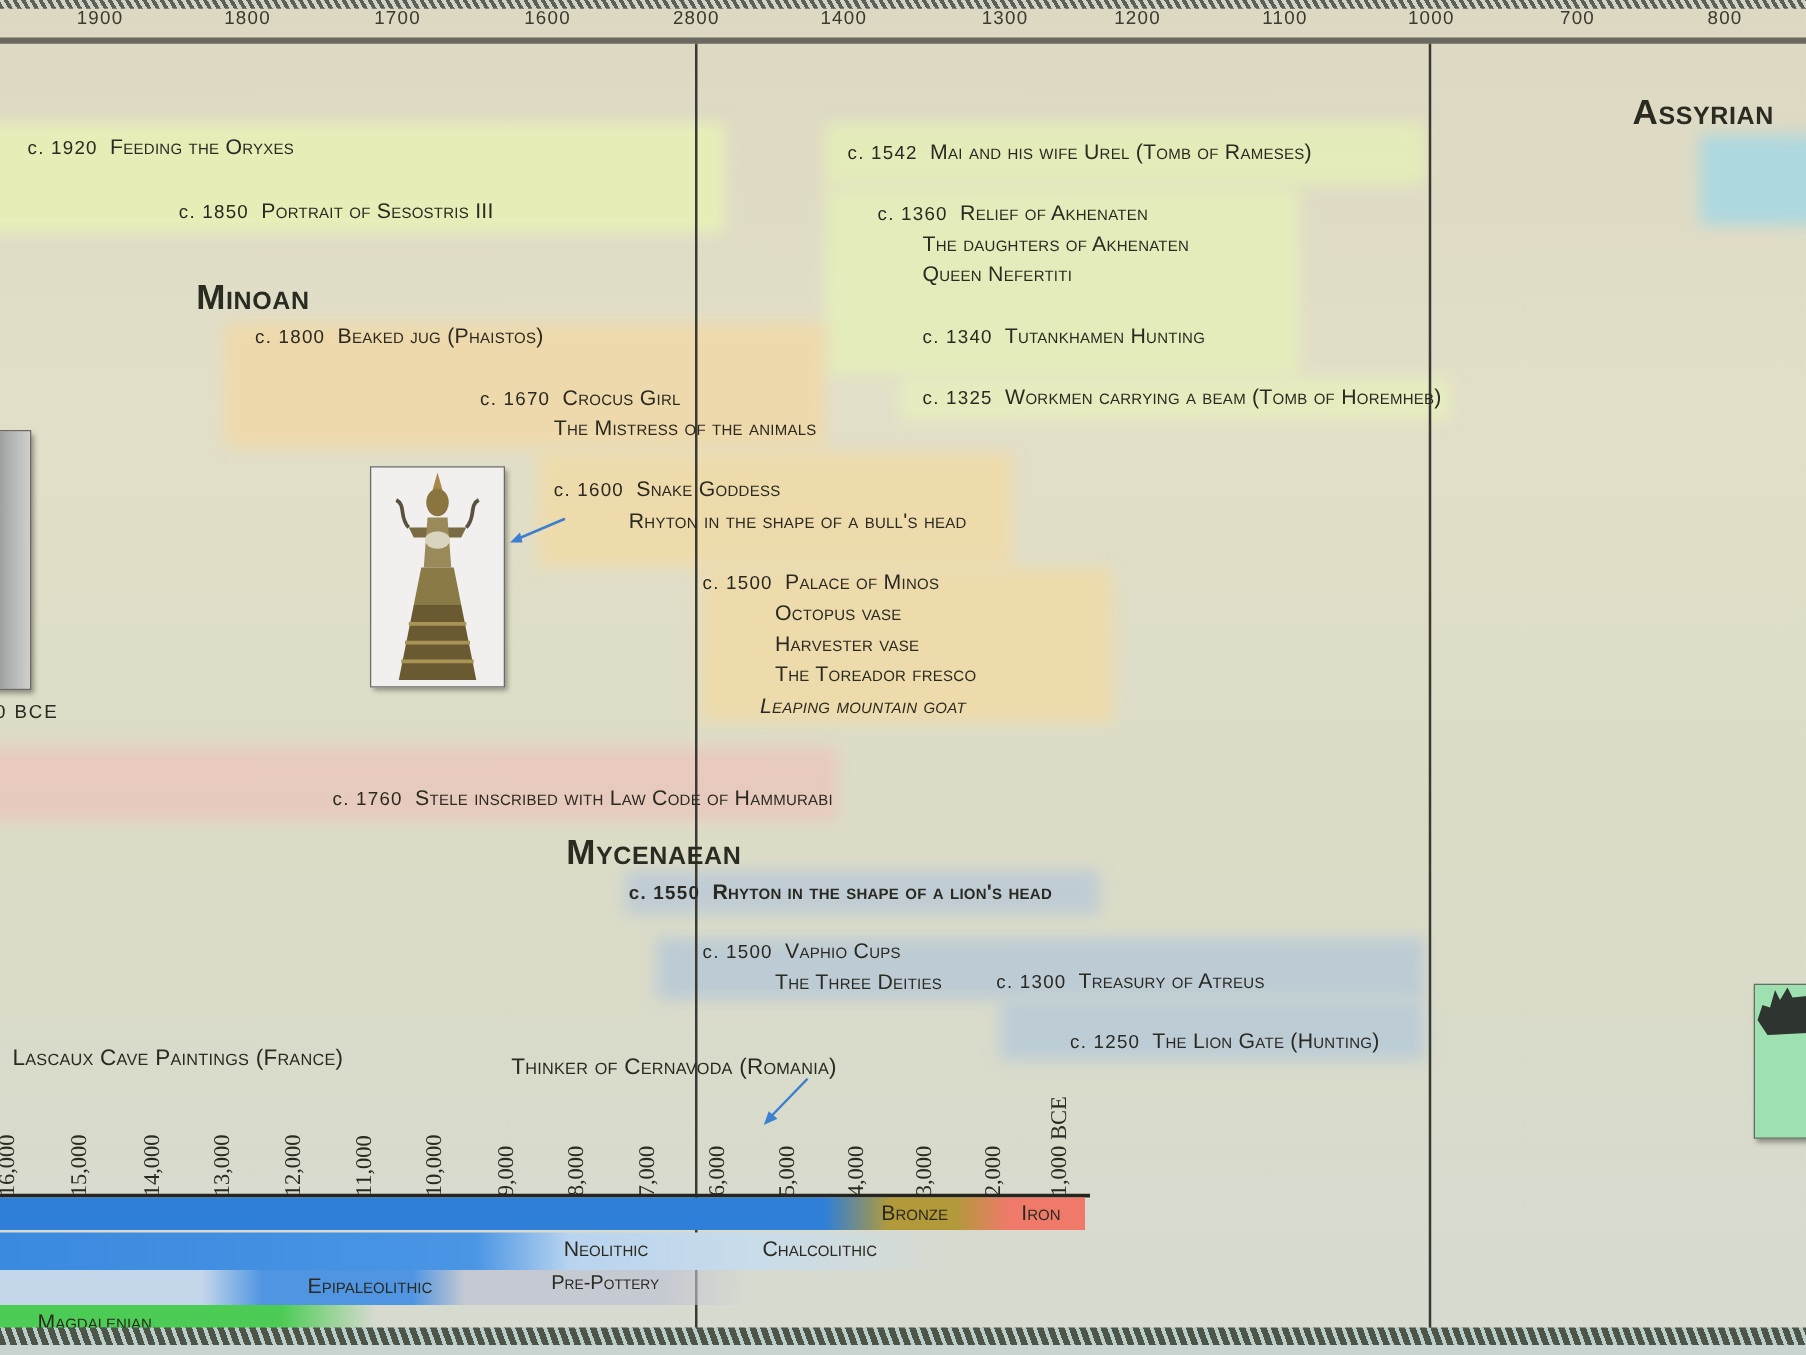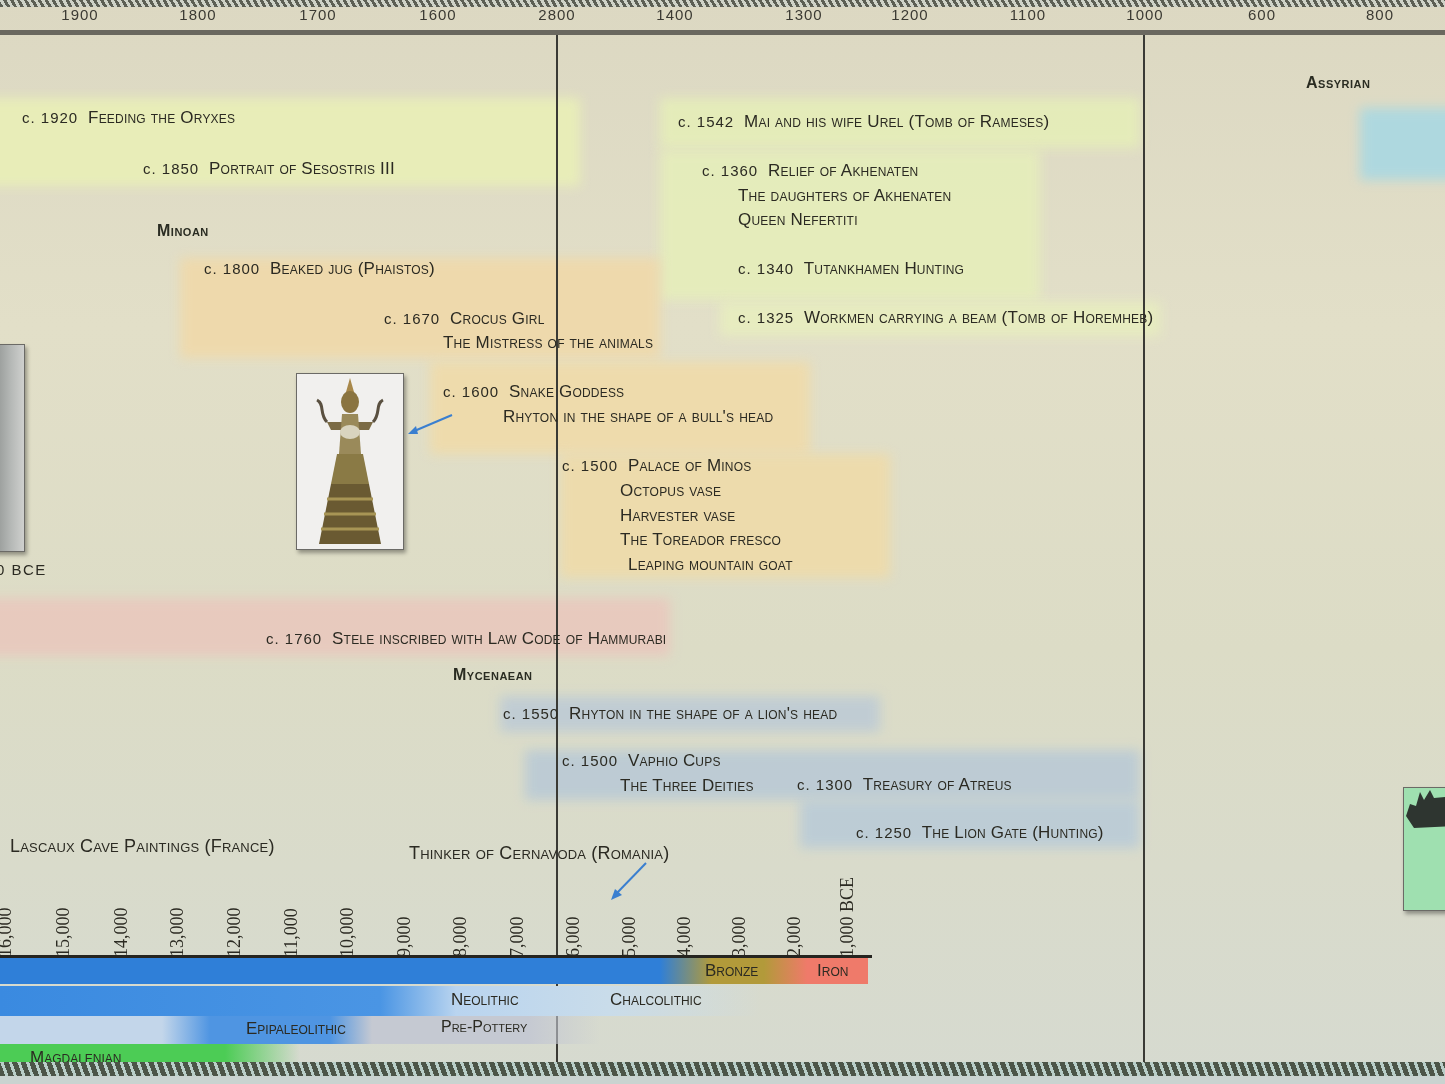--- a/index.html
+++ b/index.html
@@ -11,21 +11,21 @@
     background:repeating-linear-gradient(60deg,#5c5f54 0 3px,#cfd3c8 3px 6px);}
   .border-bottom{left:0;top:1062px;width:1445px;height:14px;
     background:repeating-linear-gradient(70deg,#4c5548 0 5px,#b9cec8 5px 8px);}
   .below-border{left:0;top:1076px;width:1445px;height:8px;background:#c9d3d0;}
   .axis-line{left:0;top:30px;width:1445px;height:5px;background:#6a685f;}
   .tick{top:6px;font-size:15px;letter-spacing:1px;color:#3b3a33;transform:translateX(-50%);}
   .vline{width:2px;background:#3a3a35;}
   .band{filter:blur(6px);opacity:.85;}
   .sc{font-variant:small-caps;font-size:17px;letter-spacing:.2px;white-space:nowrap;}
   .sc .yr{font-variant:normal;font-size:15px;letter-spacing:1px;}
-  .heading{font-variant:small-caps;font-weight:bold;font-size:16px;letter-spacing:.5px;color:#2a2c22;}
+  .heading{font-variant:small-caps;font-weight:bold;font-size:28px;letter-spacing:.5px;color:#2a2c22;}
   .img-frame{background:#f1f0ee;border:1px solid #6b6a66;box-shadow:2px 3px 4px rgba(0,0,0,.35);}
   .vtick{font-family:"Liberation Serif",serif;font-size:18px;color:#2b2a22;
     transform-origin:left bottom;transform:rotate(-90deg);white-space:nowrap;}
   .period-label{font-variant:small-caps;font-size:17px;color:#2b2a22;white-space:nowrap;}
 </style>
 </head>
 <body>
 
 <div class="abs border-top"></div>
 <div class="abs axis-line"></div>
@@ -33,21 +33,21 @@
     <div class="abs tick" style="left: 80px;">1900</div>
     <div class="abs tick" style="left: 198px;">1800</div>
     <div class="abs tick" style="left: 318px;">1700</div>
     <div class="abs tick" style="left: 438px;">1600</div>
     <div class="abs tick" style="left: 557px;">2800</div>
     <div class="abs tick" style="left: 675px;">1400</div>
     <div class="abs tick" style="left: 792px; margin-left: 12px;">1300</div>
     <div class="abs tick" style="left: 910px;">1200</div>
     <div class="abs tick" style="left: 1028px;">1100</div>
     <div class="abs tick" style="left: 1145px;">1000</div>
-    <div class="abs tick" style="left: 1262px;">600</div>
+    <div class="abs tick" style="left: 1262px;">700</div>
     <div class="abs tick" style="left: 1380px;">800</div>
   </div>
 
 <div class="abs band" style="left:-20px;top:98px;width:600px;height:88px;background:#eaf1b6;"></div>
 <div class="abs band" style="left:660px;top:98px;width:480px;height:50px;background:#e6efb8;"></div>
 <div class="abs band" style="left:660px;top:150px;width:380px;height:150px;background:#e6efba;"></div>
 <div class="abs band" style="left:720px;top:302px;width:440px;height:34px;background:#e8efbe;"></div>
 <div class="abs band" style="left:180px;top:258px;width:480px;height:100px;background:#f1d9a8;"></div>
 <div class="abs band" style="left:430px;top:362px;width:380px;height:92px;background:#f1dba8;"></div>
 <div class="abs band" style="left:560px;top:454px;width:330px;height:124px;background:#f0dba8;"></div>
@@ -105,21 +105,21 @@
   <span>Snake Goddess</span>
 </div>
 <div class="abs sc" style="left:503px;top:407px;">Rhyton in the shape of a bull's head</div>
 <div class="abs sc" style="left:562px;top:456px;">
   <span class="yr">c. 1500</span>&nbsp;
   <span>Palace of Minos</span>
 </div>
 <div class="abs sc" style="left:620px;top:481px;">Octopus vase</div>
 <div class="abs sc" style="left:620px;top:506px;">Harvester vase</div>
 <div class="abs sc" style="left:620px;top:530px;">The Toreador fresco</div>
-<div class="abs sc" style="left:628px;top:555px;">Leaping mountain goat</div>
+<div class="abs sc" style="left:608px;top:555px;font-style:italic;">Leaping mountain goat</div>
 
 <div class="abs img-frame" style="left:296px;top:373px;width:106px;height:175px;">
   <svg width="106" height="175" viewBox="0 0 106 175">
     <path d="M53 4 L57 18 L49 18 Z" fill="#a8884a"></path>
     <ellipse cx="53" cy="28" rx="9" ry="11" fill="#8a7440"></ellipse>
     <path d="M30 48 L76 48 L72 56 L34 56 Z" fill="#7b6b45"></path>
     <path d="M30 48 C22 40 28 30 20 26" stroke="#5a5040" stroke-width="3" fill="none"></path>
     <path d="M76 48 C84 40 78 30 86 26" stroke="#5a5040" stroke-width="3" fill="none"></path>
     <path d="M45 40 L61 40 L64 80 L42 80 Z" fill="#9a8a5a"></path>
     <ellipse cx="53" cy="58" rx="10" ry="7" fill="#d9d4bf"></ellipse>
@@ -134,21 +134,21 @@
 </svg>
 
 <div class="abs img-frame" style="left:-10px;top:344px;width:33px;height:206px;background:linear-gradient(90deg,#8a8e8c,#b5b8b6 60%,#cfd0ce);"></div>
 <div class="abs sc" style="left:-4px;top:561px;font-size:15px;letter-spacing:1.5px;font-variant:normal;">0 BCE</div>
 
 <div class="abs sc" style="left:266px;top:629px;">
   <span class="yr">c. 1760</span>&nbsp;
   <span>Stele inscribed with Law Code of Hammurabi</span>
 </div>
 
-<div class="abs sc" style="left:503px;top:704px;">
+<div class="abs sc" style="left:503px;top:704px;font-weight:bold;">
   <span class="yr">c. 1550</span>&nbsp;
   <span>Rhyton in the shape of a lion's head</span>
 </div>
 <div class="abs sc" style="left:562px;top:751px;">
   <span class="yr">c. 1500</span>&nbsp;
   <span>Vaphio Cups</span>
 </div>
 <div class="abs sc" style="left:620px;top:776px;">The Three Deities</div>
 <div class="abs sc" style="left:797px;top:775px;">
   <span class="yr">c. 1300</span>&nbsp;

